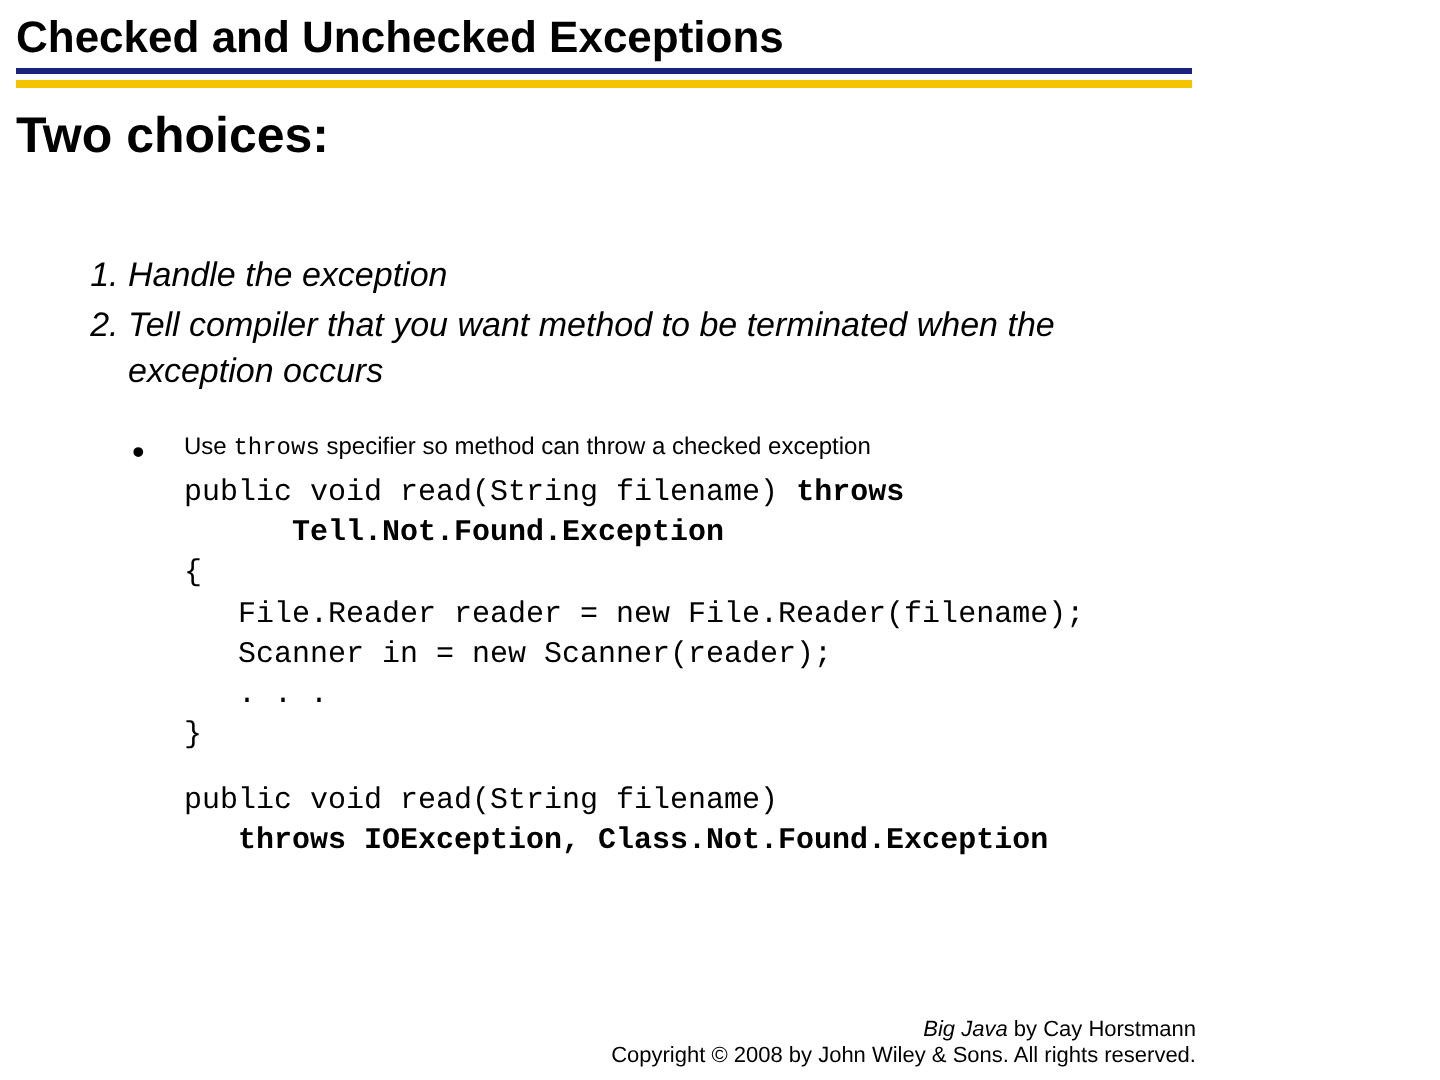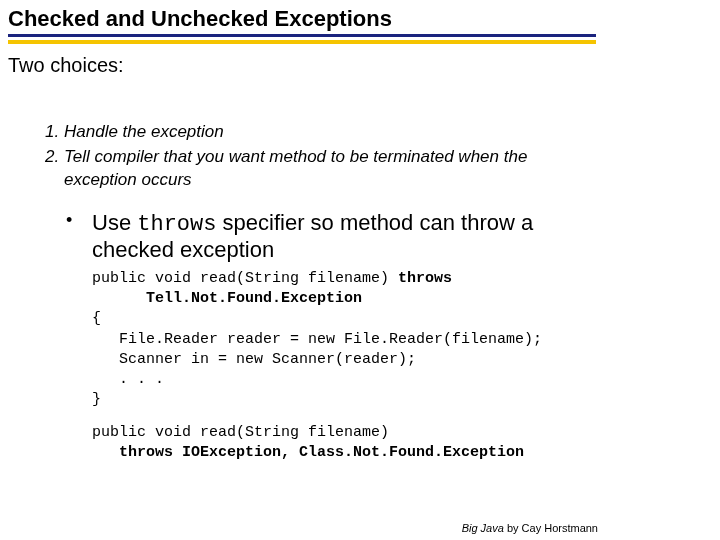--- a/index.html
+++ b/index.html
@@ -2,25 +2,25 @@
 <html><head>
 <meta charset="utf-8">
 <style>
   * { margin: 0; padding: 0; box-sizing: border-box; }
   html, body { width: 720px; height: 540px; background: #fff; font-family: Arial, Helvetica, sans-serif; color: #000; }
   .slide { width: 604px; height: 540px; padding: 6px 8px 4px 8px; position: relative; }
   .title { font-size: 22px; font-weight: bold; }
   .underline-stack { margin-top: 2px; }
   .rule-blue { height: 3px; background: #1a237e; }
   .rule-yellow { height: 4px; background: #f5c400; margin-top: 3px; }
-  .lead { font-size: 20px; margin-top: 10px; margin-bottom: 18px; }
+  .lead { font-size: 25px; margin-top: 10px; margin-bottom: 18px; font-weight: bold; }
   ol.main { list-style: decimal; padding-left: 56px; font-size: 17px; font-style: italic; line-height: 1.35; margin-top: 44px; }
   ol.main li { margin-bottom: 2px; }
   ul.sub { list-style: none; padding-left: 58px; margin-top: 18px; }
-  ul.sub > li { position: relative; padding-left: 26px; font-size: 22px; margin-bottom: 4px; }
+  ul.sub > li { position: relative; padding-left: 26px; font-size: 12px; margin-bottom: 4px; }
   ul.sub > li::before { content: "•"; position: absolute; left: 0; top: 0; font-size: 18px; }
   .mono { font-family: "Courier New", Courier, monospace; }
   pre.code { font-family: "Courier New", Courier, monospace; font-size: 15px; line-height: 1.35; margin: 6px 0 8px 84px; white-space: pre; }
   .bold { font-weight: bold; }
   .continued { text-align: right; font-size: 18px; font-style: italic; font-weight: bold; margin-top: 4px; padding-right: 8px; }
   .footer { position: absolute; bottom: 4px; right: 6px; text-align: right; font-size: 11px; line-height: 1.25; }
   .footer .line1 i { font-style: italic; }
 </style>
 </head>
 <body>
@@ -54,15 +54,16 @@
 <span>   . . .</span>
 <span>}</span></pre>
 
 
   <pre class="code" style="margin-top:12px;"><span>public void read(String filename)</span>
 <span class="bold"><span>   throws </span><span>IOException, Class.Not.Found.Exception</span></span></pre>
 
 
   <div class="footer">
     <div class="line1"><i>Big Java</i><span> by Cay Horstmann</span></div>
+    <div>Copyright © 2008 by John Wiley &amp; Sons. All rights reserved.</div>
   </div>
 
 </div>
 
 </body></html>

